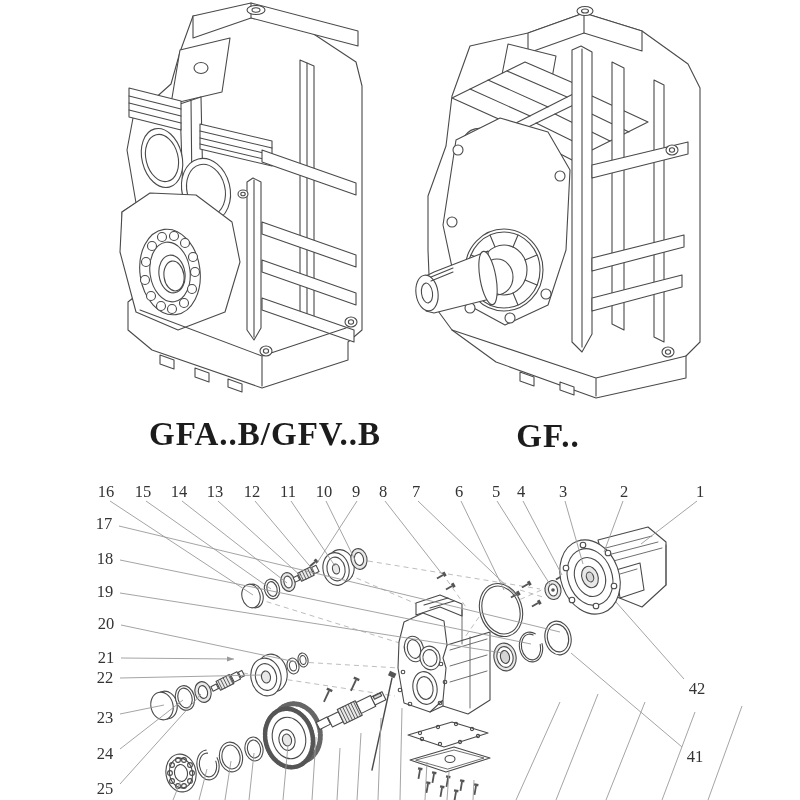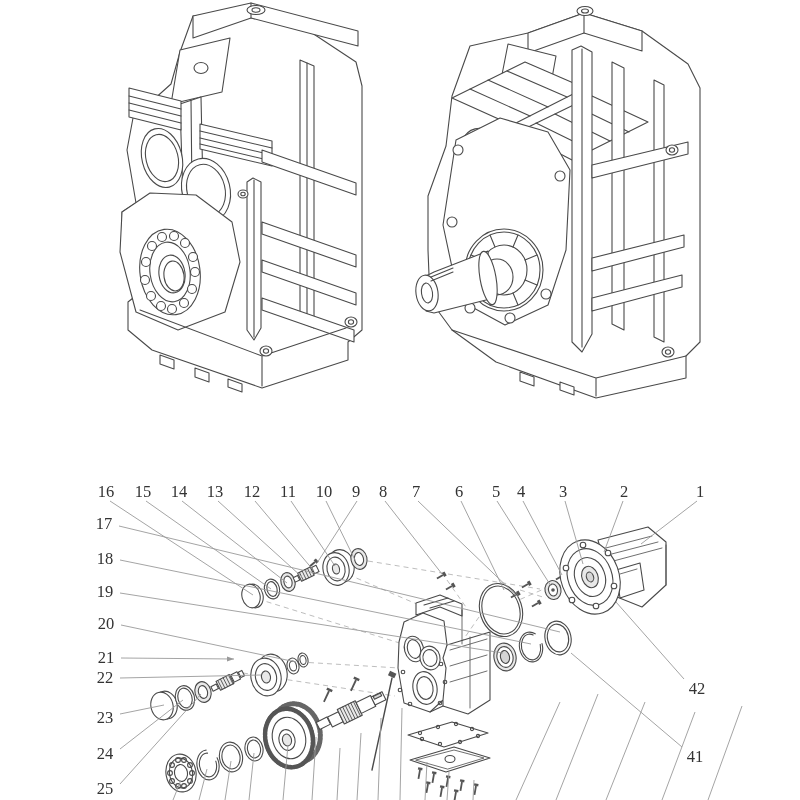--- a/index.html
+++ b/index.html
@@ -507,13 +507,15 @@
         <polygon points="234,659 226.97815105769712,661.4379576352923 227.02239711278412,656.4381534104642" fill="#9a9a9a"></polygon>
         <text x="105" y="682.5" text-anchor="middle" font-size="16.5" font-family="&quot;Liberation Serif&quot;, serif" fill="#333333">22</text>
         <text x="105" y="722.5" text-anchor="middle" font-size="16.5" font-family="&quot;Liberation Serif&quot;, serif" fill="#333333">23</text>
         <text x="105" y="758.5" text-anchor="middle" font-size="16.5" font-family="&quot;Liberation Serif&quot;, serif" fill="#333333">24</text>
         <text x="105" y="793.5" text-anchor="middle" font-size="16.5" font-family="&quot;Liberation Serif&quot;, serif" fill="#333333">25</text>
         <text x="697" y="693.5" text-anchor="middle" font-size="16.5" font-family="&quot;Liberation Serif&quot;, serif" fill="#333333">42</text>
         <text x="695" y="761.5" text-anchor="middle" font-size="16.5" font-family="&quot;Liberation Serif&quot;, serif" fill="#333333">41</text>
       </g>
 </svg>
 
+<div class="fig-label left">GFA..B/GFV..B</div>
+<div class="fig-label right">GF..</div>
 </div>
 
 </body></html>

